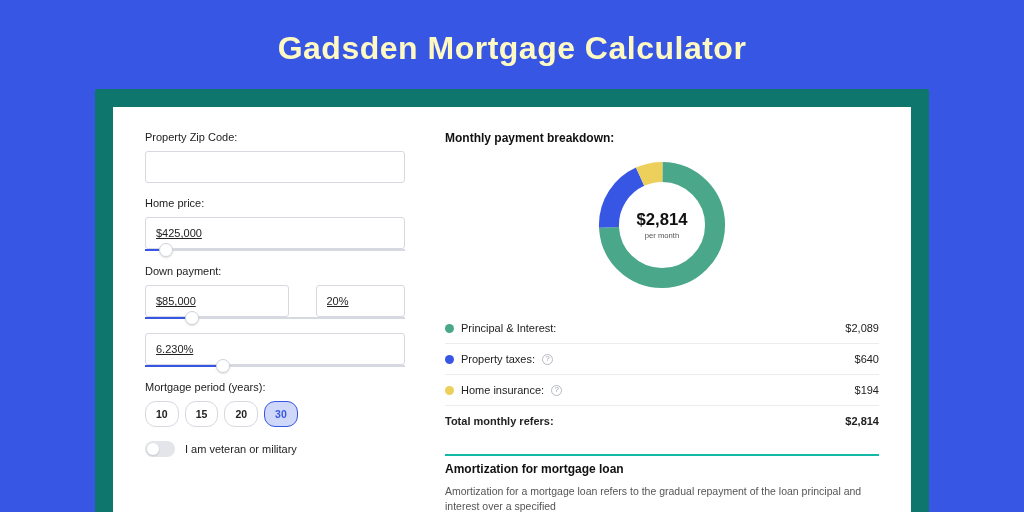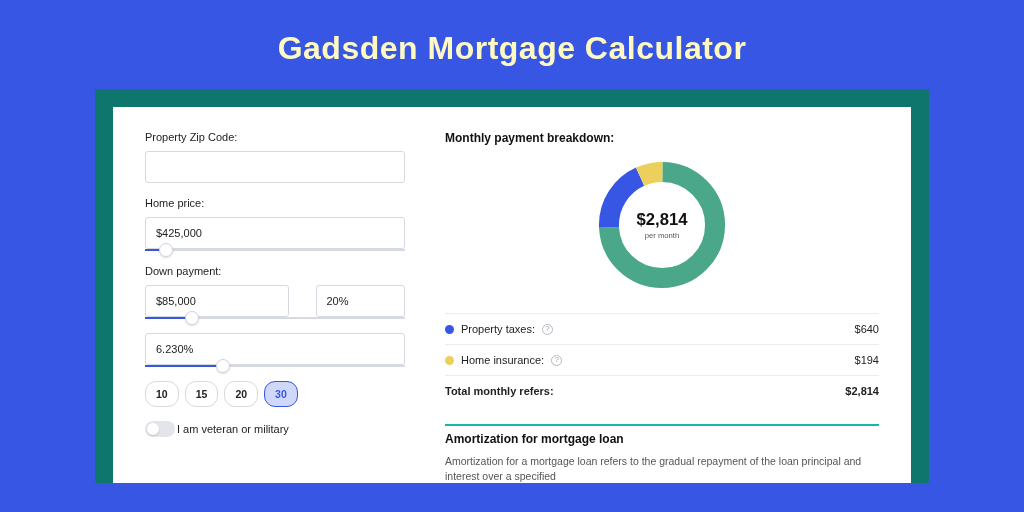--- a/index.html
+++ b/index.html
@@ -45,20 +45,21 @@
   }
   .form-group { margin-bottom: 14px; }
   .input-box {
     border: 1px solid #d6d9e0;
     border-radius: 3px;
     padding: 9px 10px;
     font-size: 11px;
     color: #222;
     background: #fff;
     width: 100%;
+    text-decoration: underline;
   }
   .dp-row { display: flex; gap: 27px; }
   .dp-amount { flex: 1.8; }
   .dp-pct { flex: 1; }
   .slider-track {
     height: 2px;
     background: #d6d9e0;
     position: relative;
     margin-top: 0px;
   }
@@ -91,21 +92,21 @@
     cursor: pointer;
   }
   .term-btn.active {
     background: #cfd8f8;
     border-color: #3756e4;
     color: #3a57e0;
   }
   .toggle-row {
     display: flex;
     align-items: center;
-    gap: 2px;
+    gap: 10px;
     margin-top: 14px;
     font-size: 11px;
     color: #222;
   }
   .toggle {
     width: 30px;
     height: 16px;
     background: #e3e5ea;
     border-radius: 999px;
     position: relative;
@@ -216,20 +217,21 @@
 
       <div class="form-group">
         <input class="input-box" value="6.230%" style="">
         <div class="slider-track">
           <div class="slider-fill" style="width:30%"></div>
           <div class="slider-thumb" style="left:30%"></div>
         </div>
       </div>
 
       <div class="form-group">
+        <div class="field-label">Mortgage period (years):</div>
         <div class="term-row">
           <button class="term-btn">10</button>
           <button class="term-btn">15</button>
           <button class="term-btn">20</button>
           <button class="term-btn active">30</button>
         </div>
       </div>
 
       <div class="toggle-row">
         <div class="toggle">
@@ -250,20 +252,27 @@
 
           <circle cx="21" cy="21" r="15.9155" fill="transparent" stroke="#3756e4" stroke-width="6" stroke-dasharray="18.9 81.1" stroke-dashoffset="50.8"></circle>
 
           <circle cx="21" cy="21" r="15.9155" fill="transparent" stroke="#ecd05b" stroke-width="6" stroke-dasharray="6.9 93.1" stroke-dashoffset="31.9"></circle>
           <circle cx="21" cy="21" r="12.5" fill="#fff"></circle>
           <text x="21" y="21" text-anchor="middle" font-size="5" font-weight="700" fill="#111">$2,814</text>
           <text x="21" y="25" text-anchor="middle" font-size="2.3" fill="#555">per month</text>
         </svg>
       </div>
 
+      <div class="legend-row">
+        <div class="legend-left">
+          <span class="dot" style="background:#4aa789"></span>
+          <span>Principal &amp; Interest:</span>
+        </div>
+        <span class="amount">$2,089</span>
+      </div>
       <div class="divider"></div>
 
       <div class="legend-row">
         <div class="legend-left">
           <span class="dot" style="background:#3756e4"></span>
           <span>Property taxes:</span>
           <span class="info-icon">?</span>
         </div>
         <span class="amount">$640</span>
       </div>

